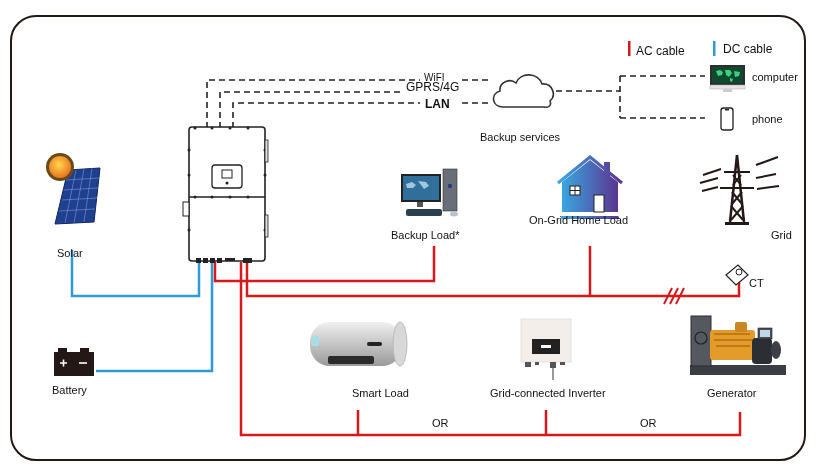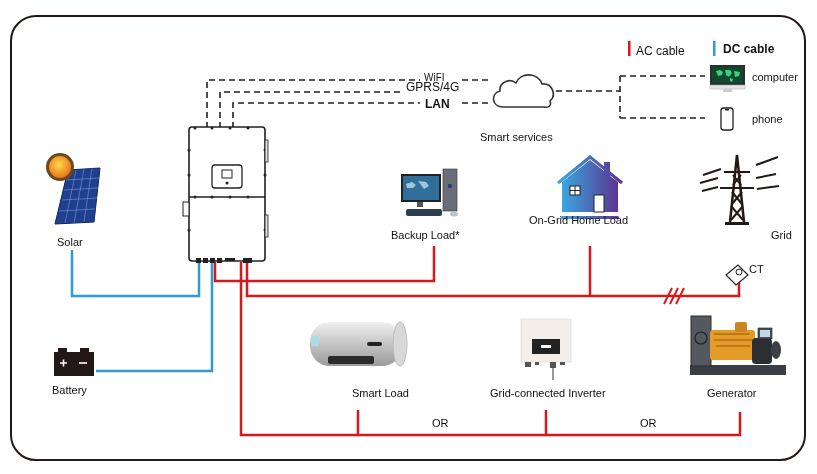--- a/index.html
+++ b/index.html
@@ -191,33 +191,33 @@
     <path d="M714,334 h36 M714,340 h38 M716,346 h34" stroke="#b46f10" stroke-width="1.4"></path>
     <rect x="735" y="322" width="12" height="10" rx="2" fill="#c98622"></rect>
     <rect x="752" y="338" width="20" height="26" rx="4" fill="#2b2e33"></rect>
     <rect x="758" y="328" width="14" height="11" fill="#4a4e55" stroke="#222" stroke-width="0.6"></rect>
     <rect x="760" y="330" width="10" height="7" fill="#bfd7e6"></rect>
     <ellipse cx="776" cy="350" rx="5" ry="9" fill="#3c4046"></ellipse>
   </g>
 </svg>
 
 <span class="lbl" style="left:636px;top:44px;font-size:12px;">AC cable</span>
-<span class="lbl" style="left:723px;top:42px;font-size:12px;font-weight:bold;">DC cable</span>
+<span class="lbl" style="left:723px;top:42px;font-size:12px;">DC cable</span>
 
 <span class="lbl" style="left:424px;top:72px;font-size:10px;">WiFI</span>
 <span class="lbl" style="left:406px;top:80px;font-size:12px;">GPRS/4G</span>
 <span class="lbl" style="left:425px;top:97px;font-size:12px;font-weight:bold;">LAN</span>
-<span class="lbl" style="left:480px;top:131px;">Smart services</span>
+<span class="lbl" style="left:480px;top:131px;">Backup services</span>
 <span class="lbl" style="left:752px;top:71px;">computer</span>
 <span class="lbl" style="left:752px;top:113px;">phone</span>
 
-<span class="lbl" style="left:57px;top:236px;">Solar</span>
+<span class="lbl" style="left:57px;top:247px;">Solar</span>
 <span class="lbl" style="left:52px;top:384px;text-align:right;">Battery</span>
 <span class="lbl" style="left:391px;top:229px;">Backup Load*</span>
 <span class="lbl" style="left:529px;top:214px;">On-Grid Home Load</span>
 <span class="lbl" style="left:726px;top:229px;margin-left:45px;">Grid</span>
-<span class="lbl" style="left:749px;top:263px;">CT</span>
+<span class="lbl" style="left:749px;top:277px;">CT</span>
 <span class="lbl" style="left:326px;top:387px;margin-left:26px;">Smart Load</span>
 <span class="lbl" style="left:478px;top:387px;margin-left:12px;">Grid-connected Inverter</span>
 <span class="lbl" style="left:707px;top:387px;">Generator</span>
 
 <span class="lbl" style="left:432px;top:417px;">OR</span>
 <span class="lbl" style="left:640px;top:417px;">OR</span>
 
 </body></html>

